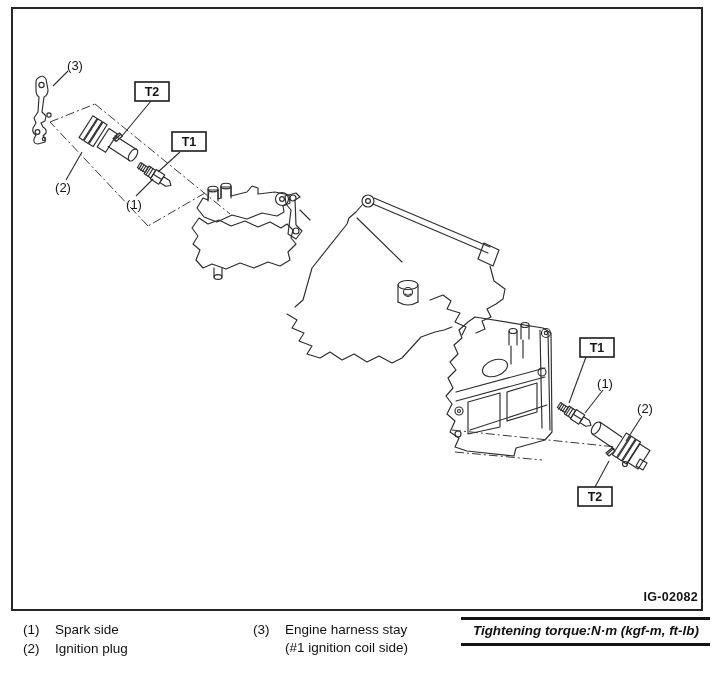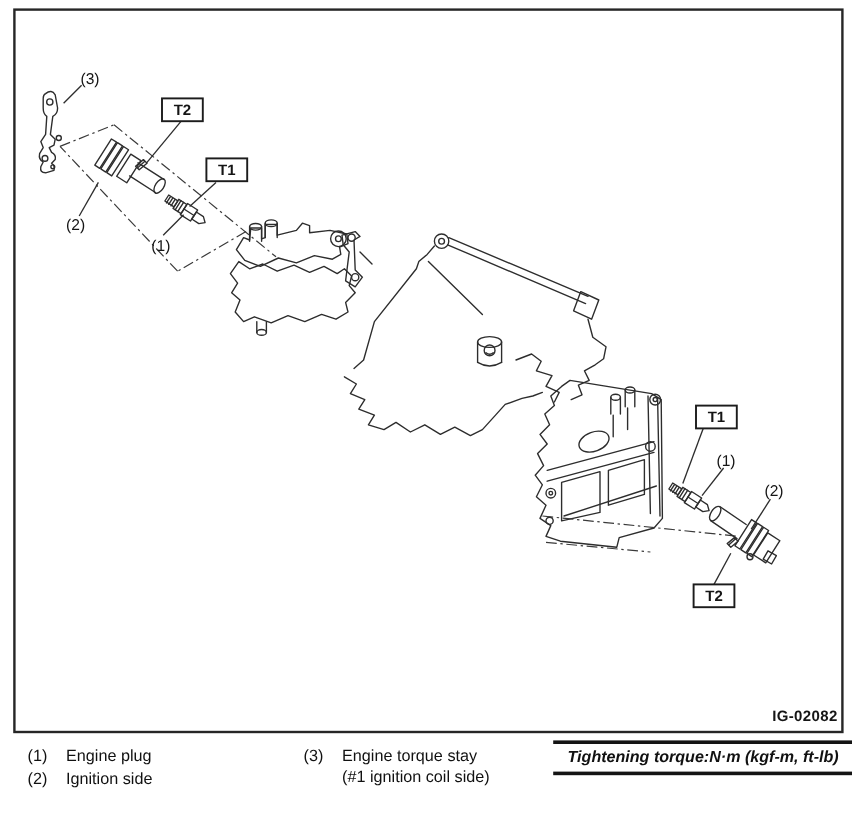--- a/index.html
+++ b/index.html
@@ -193,27 +193,27 @@
   <g>
     <rect class="tbox" x="578" y="487" width="34" height="19"></rect>
     <text class="tlab" x="595" y="500.5">T2</text>
   </g>
 
   <text class="code" x="698" y="601">IG-02082</text>
 </svg>
 
 <div class="legend">
   <div class="lg-row" style="left:23px;top:622px;">
-    <span class="ref">(1)</span><span>Engine plug</span>
+    <span class="ref">(1)</span><span>Spark side</span>
   </div>
   <div class="lg-row" style="left:23px;top:641px;">
-    <span class="ref">(2)</span><span>Ignition side</span>
+    <span class="ref">(2)</span><span>Ignition plug</span>
   </div>
   <div class="lg-row" style="left:253px;top:622px;">
-    <span class="ref">(3)</span><span>Engine torque stay</span>
+    <span class="ref">(3)</span><span>Engine harness stay</span>
   </div>
   <div class="lg-row" style="left:285px;top:640px;">
     <span>(#1 ignition coil side)</span>
   </div>
 </div>
 
 <div class="torque">
   <div class="hdr">Tightening torque:N·m (kgf-m, ft-lb)</div>
 </div>
 

